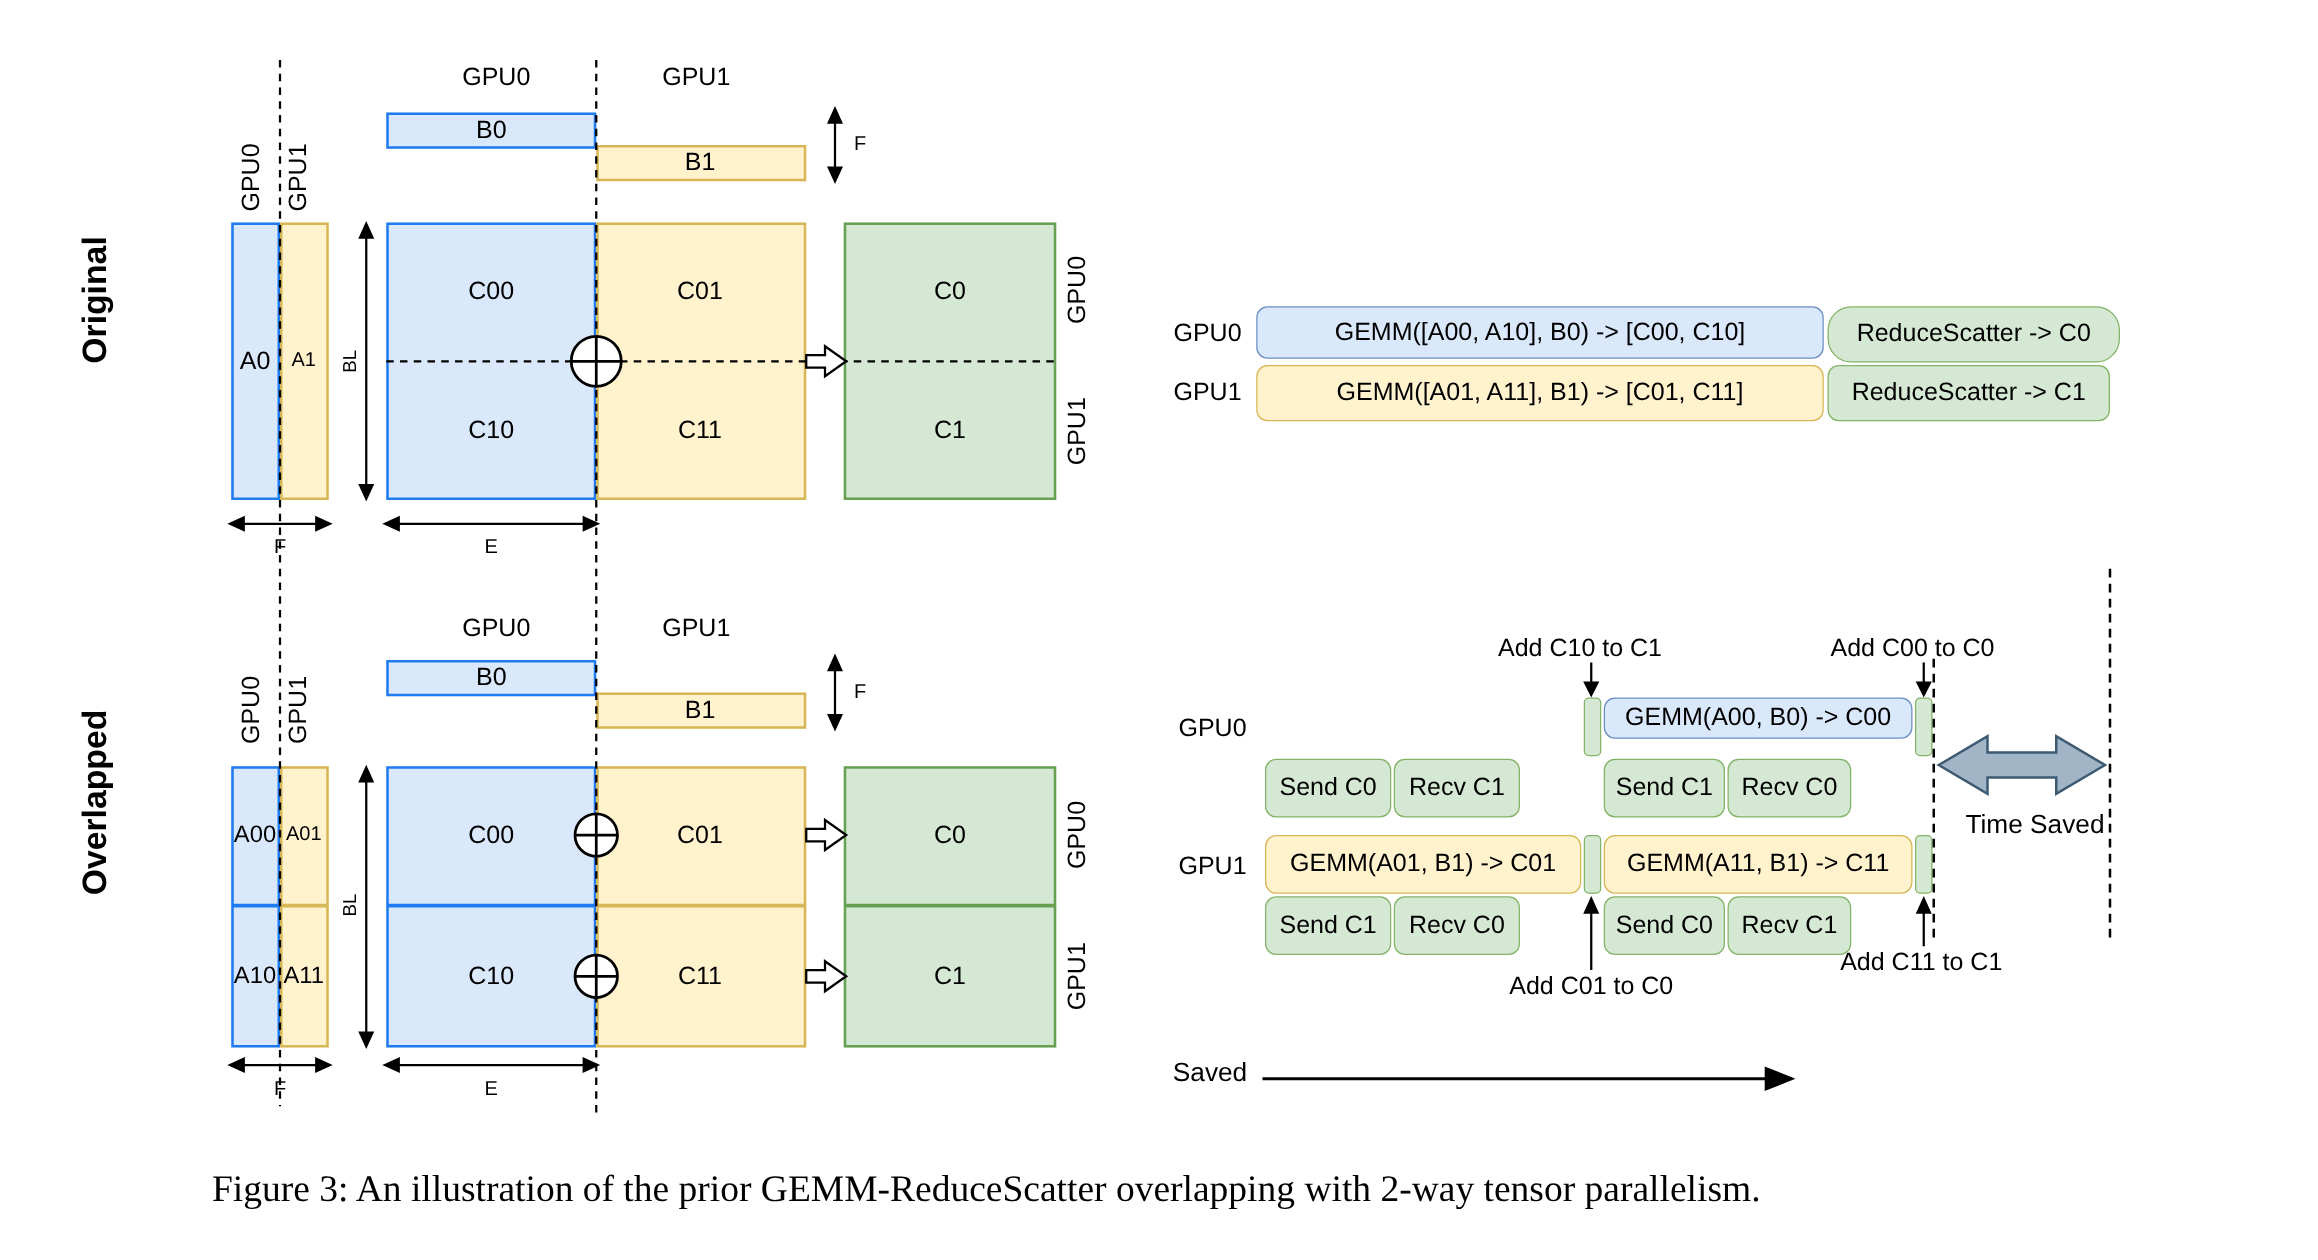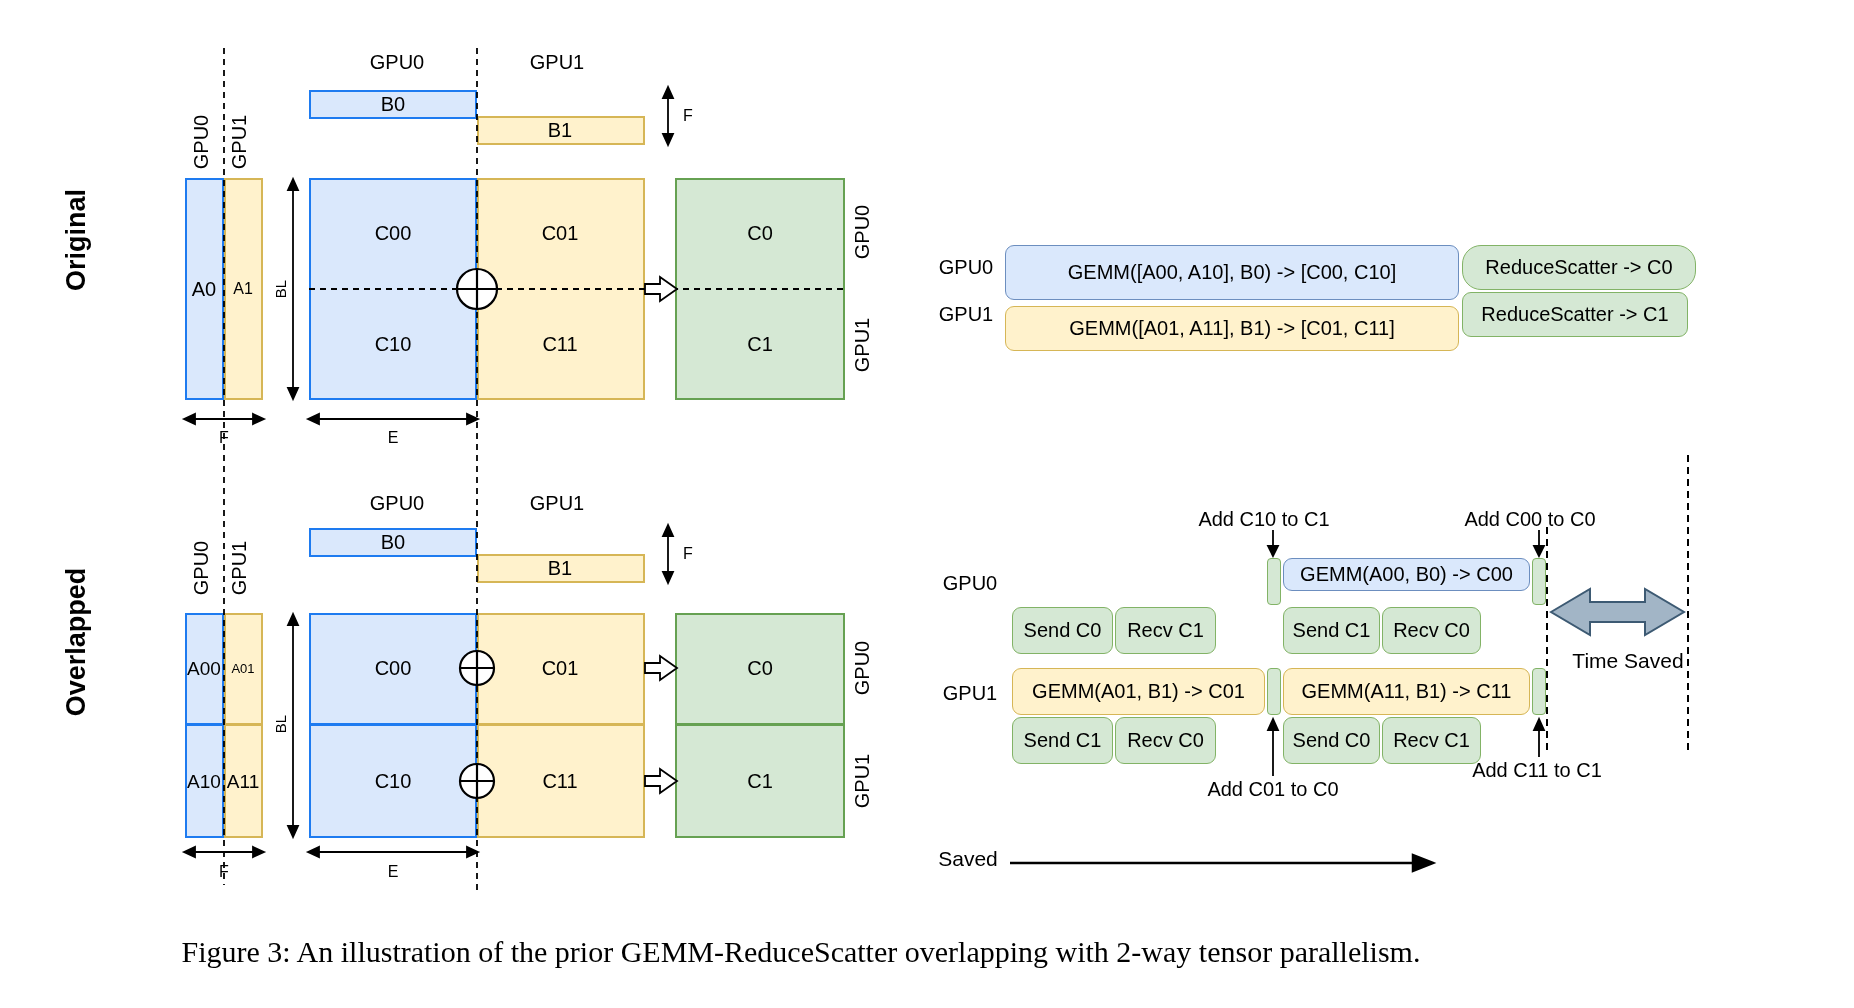--- a/index.html
+++ b/index.html
@@ -3,21 +3,21 @@
 <meta charset="utf-8">
 <style>
   html,body{margin:0;padding:0;background:#ffffff;}
   #canvas{position:relative;width:1854px;height:1008px;background:#ffffff;overflow:hidden;
           font-family:"Liberation Sans", sans-serif;color:#000;}
   .layer{position:absolute;left:0;top:0;width:100%;height:100%;}
   .box{position:absolute;box-sizing:border-box;display:flex;align-items:center;justify-content:center;
        font-size:20px;white-space:nowrap;}
   .lbl{position:absolute;white-space:nowrap;line-height:1;}
   #overlay{position:absolute;left:0;top:0;pointer-events:none;}
-  #caption{position:absolute;left:12px;top:952px;width:1578px;transform:translateY(-50%);
+  #caption{position:absolute;left:0;top:952px;width:1578px;transform:translateY(-50%);
            text-align:center;font-family:"Liberation Serif", serif;font-size:30px;}
 </style>
 </head>
 <body>
 
 <div id="canvas">
   <div class="layer" id="boxLayer">
       <div class="box" style="left: 185px; top: 178px; width: 39px; height: 222px; background: rgb(218, 232, 252); border: 2.5px solid rgb(30, 123, 240); border-radius: 0px;"></div>
       <div class="box" style="left: 224px; top: 178px; width: 39px; height: 222px; background: rgb(255, 242, 204); border: 2.5px solid rgb(214, 182, 86); border-radius: 0px;"></div>
       <div class="box" style="left: 309px; top: 90px; width: 168px; height: 29px; background: rgb(218, 232, 252); border: 2.5px solid rgb(30, 123, 240); border-radius: 0px;"></div>
@@ -30,23 +30,23 @@
       <div class="box" style="left: 185px; top: 724px; width: 39px; height: 114px; background: rgb(218, 232, 252); border: 2.5px solid rgb(30, 123, 240); border-radius: 0px;"></div>
       <div class="box" style="left: 224px; top: 724px; width: 39px; height: 114px; background: rgb(255, 242, 204); border: 2.5px solid rgb(214, 182, 86); border-radius: 0px;"></div>
       <div class="box" style="left: 309px; top: 528px; width: 168px; height: 29px; background: rgb(218, 232, 252); border: 2.5px solid rgb(30, 123, 240); border-radius: 0px;"></div>
       <div class="box" style="left: 477px; top: 554px; width: 168px; height: 29px; background: rgb(255, 242, 204); border: 2.5px solid rgb(214, 182, 86); border-radius: 0px;"></div>
       <div class="box" style="left: 309px; top: 613px; width: 168px; height: 112px; background: rgb(218, 232, 252); border: 2.5px solid rgb(30, 123, 240); border-radius: 0px;"></div>
       <div class="box" style="left: 477px; top: 613px; width: 168px; height: 112px; background: rgb(255, 242, 204); border: 2.5px solid rgb(214, 182, 86); border-radius: 0px;"></div>
       <div class="box" style="left: 309px; top: 724px; width: 168px; height: 114px; background: rgb(218, 232, 252); border: 2.5px solid rgb(30, 123, 240); border-radius: 0px;"></div>
       <div class="box" style="left: 477px; top: 724px; width: 168px; height: 114px; background: rgb(255, 242, 204); border: 2.5px solid rgb(214, 182, 86); border-radius: 0px;"></div>
       <div class="box" style="left: 675px; top: 613px; width: 170px; height: 112px; background: rgb(213, 232, 212); border: 2.5px solid rgb(102, 161, 82); border-radius: 0px;"></div>
       <div class="box" style="left: 675px; top: 724px; width: 170px; height: 114px; background: rgb(213, 232, 212); border: 2.5px solid rgb(102, 161, 82); border-radius: 0px;"></div>
-      <div class="box" style="left: 1005px; top: 245px; width: 454px; height: 55px; background: rgb(218, 232, 252); border: 1.5px solid rgb(108, 142, 191); border-radius: 9px;">GEMM([A00, A10], B0) -&gt; [C00, C10]</div>
+      <div class="box" style="left: 1005px; top: 245px; width: 454px; height: 42px; background: rgb(218, 232, 252); border: 1.5px solid rgb(108, 142, 191); border-radius: 9px;">GEMM([A00, A10], B0) -&gt; [C00, C10]</div>
       <div class="box" style="left: 1462px; top: 245px; width: 234px; height: 45px; background: rgb(213, 232, 212); border: 1.5px solid rgb(130, 179, 102); border-radius: 19px;">ReduceScatter -&gt; C0</div>
-      <div class="box" style="left: 1005px; top: 306px; width: 454px; height: 45px; background: rgb(255, 242, 204); border: 1.5px solid rgb(214, 182, 86); border-radius: 9px;">GEMM([A01, A11], B1) -&gt; [C01, C11]</div>
+      <div class="box" style="left: 1005px; top: 292px; width: 454px; height: 45px; background: rgb(255, 242, 204); border: 1.5px solid rgb(214, 182, 86); border-radius: 9px;">GEMM([A01, A11], B1) -&gt; [C01, C11]</div>
       <div class="box" style="left: 1462px; top: 292px; width: 226px; height: 45px; background: rgb(213, 232, 212); border: 1.5px solid rgb(130, 179, 102); border-radius: 9px;">ReduceScatter -&gt; C1</div>
       <div class="box" style="left: 1267px; top: 558px; width: 14px; height: 47px; background: rgb(213, 232, 212); border: 1.5px solid rgb(130, 179, 102); border-radius: 4px;"></div>
       <div class="box" style="left: 1283px; top: 558px; width: 247px; height: 33px; background: rgb(218, 232, 252); border: 1.5px solid rgb(108, 142, 191); border-radius: 9px;">GEMM(A00, B0) -&gt; C00</div>
       <div class="box" style="left: 1532px; top: 558px; width: 14px; height: 47px; background: rgb(213, 232, 212); border: 1.5px solid rgb(130, 179, 102); border-radius: 4px;"></div>
       <div class="box" style="left: 1012px; top: 607px; width: 101px; height: 47px; background: rgb(213, 232, 212); border: 1.5px solid rgb(130, 179, 102); border-radius: 9px;">Send C0</div>
       <div class="box" style="left: 1115px; top: 607px; width: 101px; height: 47px; background: rgb(213, 232, 212); border: 1.5px solid rgb(130, 179, 102); border-radius: 9px;">Recv C1</div>
       <div class="box" style="left: 1283px; top: 607px; width: 97px; height: 47px; background: rgb(213, 232, 212); border: 1.5px solid rgb(130, 179, 102); border-radius: 9px;">Send C1</div>
       <div class="box" style="left: 1382px; top: 607px; width: 99px; height: 47px; background: rgb(213, 232, 212); border: 1.5px solid rgb(130, 179, 102); border-radius: 9px;">Recv C0</div>
       <div class="box" style="left: 1012px; top: 668px; width: 253px; height: 47px; background: rgb(255, 242, 204); border: 1.5px solid rgb(214, 182, 86); border-radius: 9px;">GEMM(A01, B1) -&gt; C01</div>
       <div class="box" style="left: 1267px; top: 668px; width: 14px; height: 47px; background: rgb(213, 232, 212); border: 1.5px solid rgb(130, 179, 102); border-radius: 4px;"></div>
@@ -179,21 +179,21 @@
       <div class="lbl" style="left: 966px; top: 314px; font-size: 20px; transform: translate(-50%, -50%);">GPU1</div>
       <div class="lbl" style="left: 76px; top: 642px; font-size: 27px; font-weight: bold; transform: translate(-50%, -50%) rotate(-90deg);">Overlapped</div>
       <div class="lbl" style="left: 397px; top: 503px; font-size: 20px; transform: translate(-50%, -50%);">GPU0</div>
       <div class="lbl" style="left: 557px; top: 503px; font-size: 20px; transform: translate(-50%, -50%);">GPU1</div>
       <div class="lbl" style="left: 201px; top: 568px; font-size: 20px; transform: translate(-50%, -50%) rotate(-90deg);">GPU0</div>
       <div class="lbl" style="left: 239px; top: 568px; font-size: 20px; transform: translate(-50%, -50%) rotate(-90deg);">GPU1</div>
       <div class="lbl" style="left: 393px; top: 542px; font-size: 20px; transform: translate(-50%, -50%);">B0</div>
       <div class="lbl" style="left: 560px; top: 568px; font-size: 20px; transform: translate(-50%, -50%);">B1</div>
       <div class="lbl" style="left: 688px; top: 554px; font-size: 16px; transform: translate(-50%, -50%);">F</div>
       <div class="lbl" style="left: 204px; top: 668px; font-size: 19px; transform: translate(-50%, -50%);">A00</div>
-      <div class="lbl" style="left: 243px; top: 668px; font-size: 13px; transform: translate(-50%, -50%);">A01</div>
+      <div class="lbl" style="left: 243px; top: 668px; font-size: 16px; transform: translate(-50%, -50%);">A01</div>
       <div class="lbl" style="left: 204px; top: 781px; font-size: 19px; transform: translate(-50%, -50%);">A10</div>
       <div class="lbl" style="left: 243px; top: 781px; font-size: 19px; transform: translate(-50%, -50%);">A11</div>
       <div class="lbl" style="left: 280px; top: 724px; font-size: 15px; transform: translate(-50%, -50%) rotate(-90deg);">BL</div>
       <div class="lbl" style="left: 393px; top: 668px; font-size: 20px; transform: translate(-50%, -50%);">C00</div>
       <div class="lbl" style="left: 560px; top: 668px; font-size: 20px; transform: translate(-50%, -50%);">C01</div>
       <div class="lbl" style="left: 393px; top: 781px; font-size: 20px; transform: translate(-50%, -50%);">C10</div>
       <div class="lbl" style="left: 560px; top: 781px; font-size: 20px; transform: translate(-50%, -50%);">C11</div>
       <div class="lbl" style="left: 760px; top: 668px; font-size: 20px; transform: translate(-50%, -50%);">C0</div>
       <div class="lbl" style="left: 760px; top: 781px; font-size: 20px; transform: translate(-50%, -50%);">C1</div>
       <div class="lbl" style="left: 862px; top: 668px; font-size: 20px; transform: translate(-50%, -50%) rotate(-90deg);">GPU0</div>

